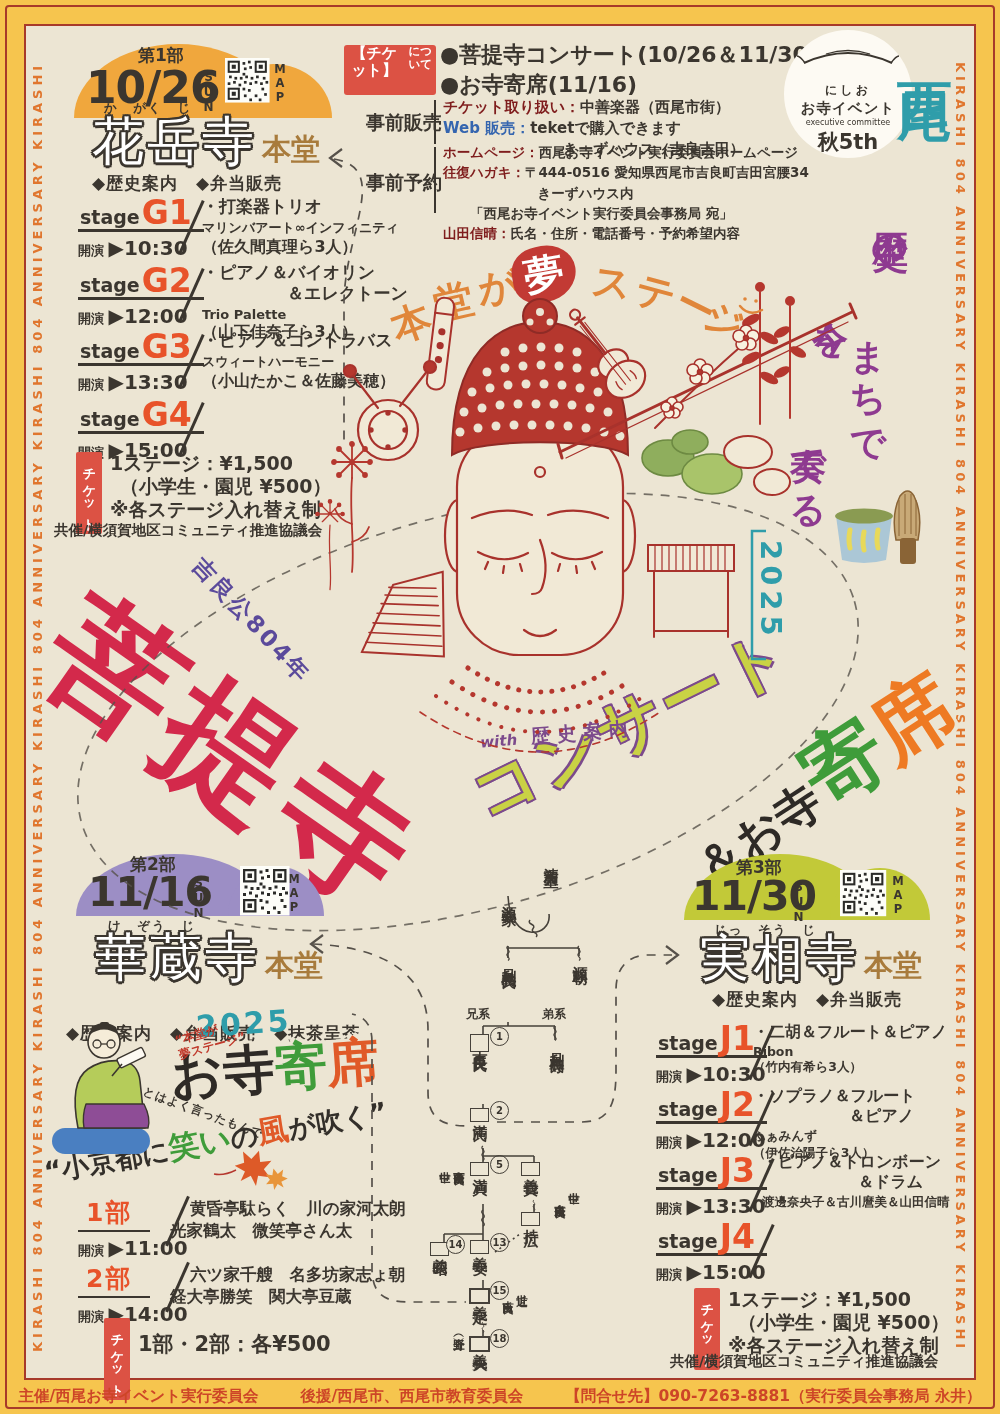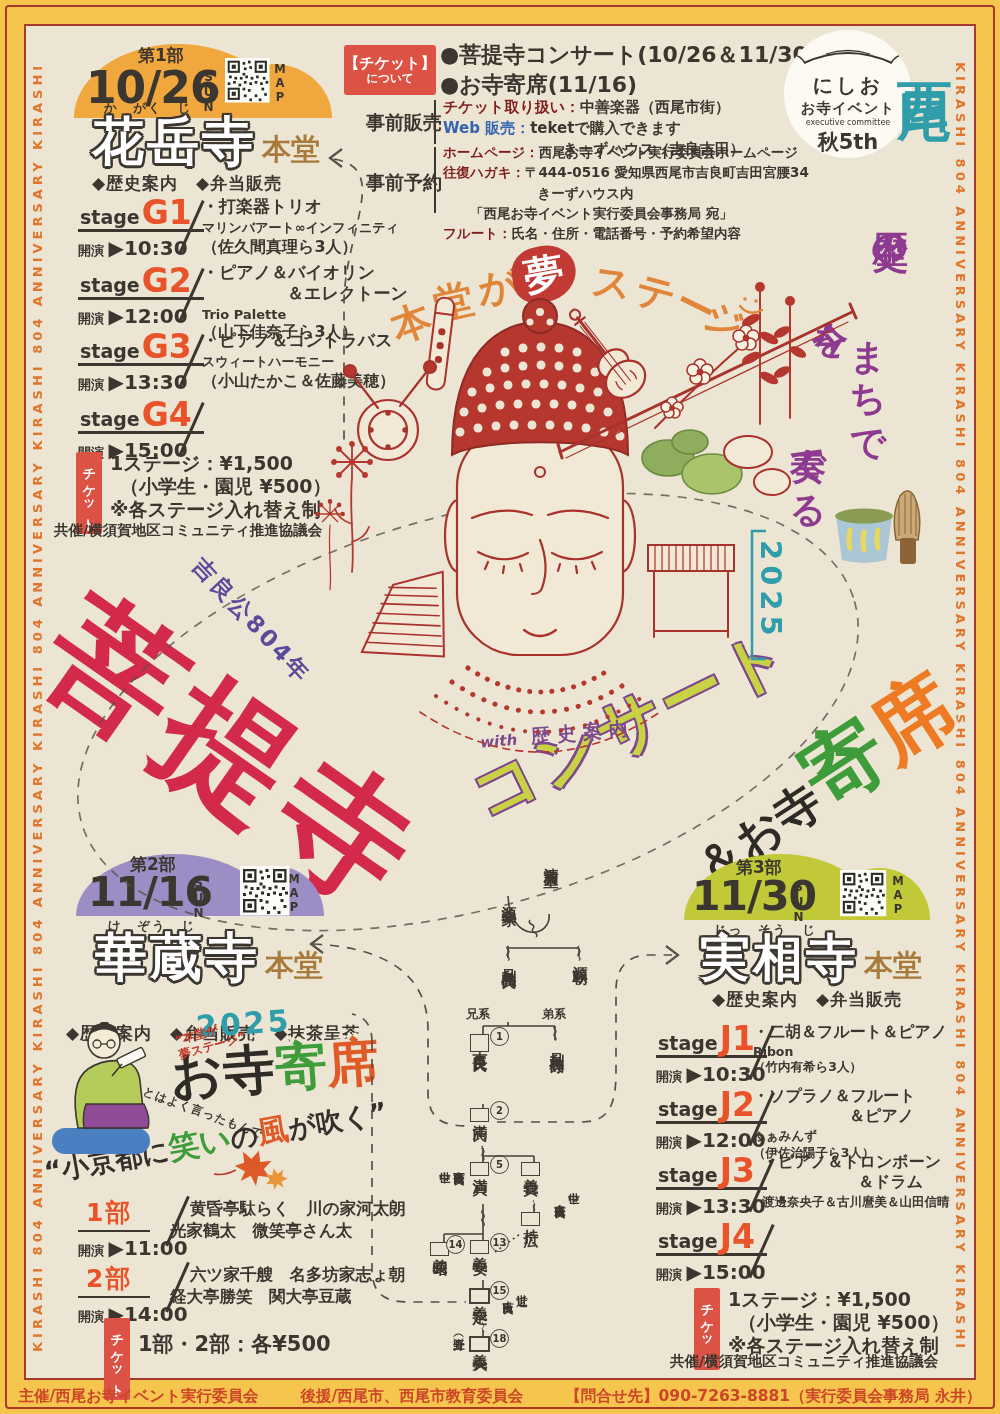--- a/index.html
+++ b/index.html
@@ -15,21 +15,21 @@
   
   .hump{position:absolute}
   .hb,.hs{position:absolute;bottom:0;border-radius:50% 50% 0 0/100% 100% 0 0}
   .hb{left:0}.hs{right:0}
   .hump .part{position:absolute;font-size:17px;font-weight:bold}
   .hump .date{position:absolute;font-weight:bold;letter-spacing:-1px;line-height:1}
   .hump .sun{position:absolute;font-size:12px;font-weight:bold;line-height:1.05;letter-spacing:1px}
   .hump .map{position:absolute;font-size:11.5px;font-weight:bold;line-height:1.05}
   
   .furi{font-size:12.5px;font-weight:bold;letter-spacing:2px}
-  .temple{font-size:52px;font-weight:bold;letter-spacing:3px;color:#fff;line-height:1.05;
+  .temple{font-size:52px;font-weight:normal;letter-spacing:3px;color:#fff;line-height:1.05;
     text-shadow:-2px -2px 0 #3b362f,2px -2px 0 #3b362f,-2px 2px 0 #3b362f,2px 2px 0 #3b362f,-2.5px 0 0 #3b362f,2.5px 0 0 #3b362f,0 -2.5px 0 #3b362f,0 2.5px 0 #3b362f}
   .hall{font-size:29px;font-weight:bold;color:#a87b3c}
   .features{font-size:17px;font-weight:bold;letter-spacing:1px}
   
   .srow{width:380px}
   .sc{display:inline-block;border-bottom:3px solid #3b362f;padding:0 12px 1px 2px}
   .sw{font-size:19px;font-weight:bold}
   .scode{font-size:33px;font-weight:bold;color:#e8532a;margin-left:2px;line-height:.9}
   .st{font-size:13px;font-weight:bold;margin-top:4px}
   .st .tt{font-size:20px}
@@ -37,31 +37,31 @@
   .prog{font-size:17px;font-weight:bold;white-space:pre-line;line-height:1.25}
   .grp{font-size:13px;font-weight:bold;margin-top:2px}
   .mem{font-size:16px;font-weight:bold}
   
   .ticket-tab{position:absolute;background:#dc5244;color:#fff;font-size:13px;font-weight:bold;
     padding:7px 4px;writing-mode:vertical-rl;text-orientation:upright;border-radius:2px;letter-spacing:2px}
   .price{font-size:19px;font-weight:bold;line-height:1.22}
   .cohost{font-size:14.5px;font-weight:bold}
   
   .tbox{position:absolute;left:344px;top:45px;width:92px;height:50px;background:#dc5244;color:#fff;
-    text-align:center;border-radius:3px;display:flex;flex-direction:column;justify-content:center;line-height:1.15}
+    text-align:center;border-radius:3px;display:flex;justify-content:center;line-height:1.15}
   .tbox .l1{font-size:15px;font-weight:bold}.tbox .l2{font-size:11.5px;font-weight:bold}
   .bullet{font-size:22px;font-weight:bold;letter-spacing:0}
   .plabel{font-size:19px;font-weight:bold}
   .vdiv{position:absolute;width:2px;background:#3b362f}
   .ilines{font-size:15px;font-weight:bold;line-height:1.4;white-space:nowrap}
   .ilines2{font-size:13.5px;font-weight:bold;line-height:1.5;white-space:nowrap}
   .lab{color:#7f1d1d}.labweb{color:#3565af}
   
   .logo{position:absolute;left:784px;top:30px;width:128px;height:128px;background:#fdfaf3;border-radius:50%;text-align:center}
-  .logo .t1{font-size:20px;font-weight:bold;letter-spacing:3px;margin-top:2px}
+  .logo .t1{font-size:12px;font-weight:bold;letter-spacing:3px;margin-top:12px}
   .logo .t2{font-size:14.5px;font-weight:bold;letter-spacing:1px}
   .logo .t3{font-size:8px;letter-spacing:0}
   .logo .t4{font-size:21px;font-weight:bold;margin-top:1px}
   
   .bv{position:absolute;writing-mode:vertical-rl;text-orientation:upright;font-weight:bold;line-height:1}
   
   .tg{position:absolute;font-size:39px;font-weight:bold;color:#e0863a}
   .dream{position:absolute;left:512px;top:246px;width:64px;height:56px;background:#c23a34;border-radius:48% 52% 58% 42%;
     transform:rotate(-10deg);display:flex;align-items:center;justify-content:center;color:#fff;font-size:40px;font-weight:bold}
   
@@ -189,21 +189,21 @@
     <div><span class="labweb">Web 販売：</span><span>teketで購入できます</span></div>
     <div>　　　　　　　　きーずハウス（吉良吉田）</div>
   </div>
   <div class="abs plabel" style="left:366px;top:170px">事前予約</div>
   <div class="vdiv" style="left:434px;top:147px;height:66px"></div>
   <div class="abs ilines2" style="left:443px;top:142px">
     <div><span class="lab">ホームページ：</span><span>西尾お寺イベント実行委員会ホームページ</span></div>
     <div><span class="lab">往復ハガキ：</span><span>〒444-0516 愛知県西尾市吉良町吉田宮腰34</span></div>
     <div>　　　　　　　きーずハウス内</div>
     <div>　　「西尾お寺イベント実行委員会事務局 宛」</div>
-    <div><span class="lab">フルート：</span><span>氏名・住所・電話番号・予約希望内容</span></div>
+    <div><span class="lab">山田信晴：</span><span>氏名・住所・電話番号・予約希望内容</span></div>
   </div>
 
   <div class="logo">
     <svg width="104" height="24" style="margin-top:12px">
       <path d="M8,21 Q52,1 96,21" fill="none" stroke="#3b362f" stroke-width="2"></path>
       <path d="M9,21 q-5,-7 -8,-7 M95,21 q5,-7 8,-7" fill="none" stroke="#3b362f" stroke-width="1.5"></path>
       <path d="M30,12 Q52,5 74,12" fill="none" stroke="#3b362f" stroke-width="1.3"></path>
     </svg>
     <div class="t1">にしお</div>
     <div class="t2">お寺イベント</div>

